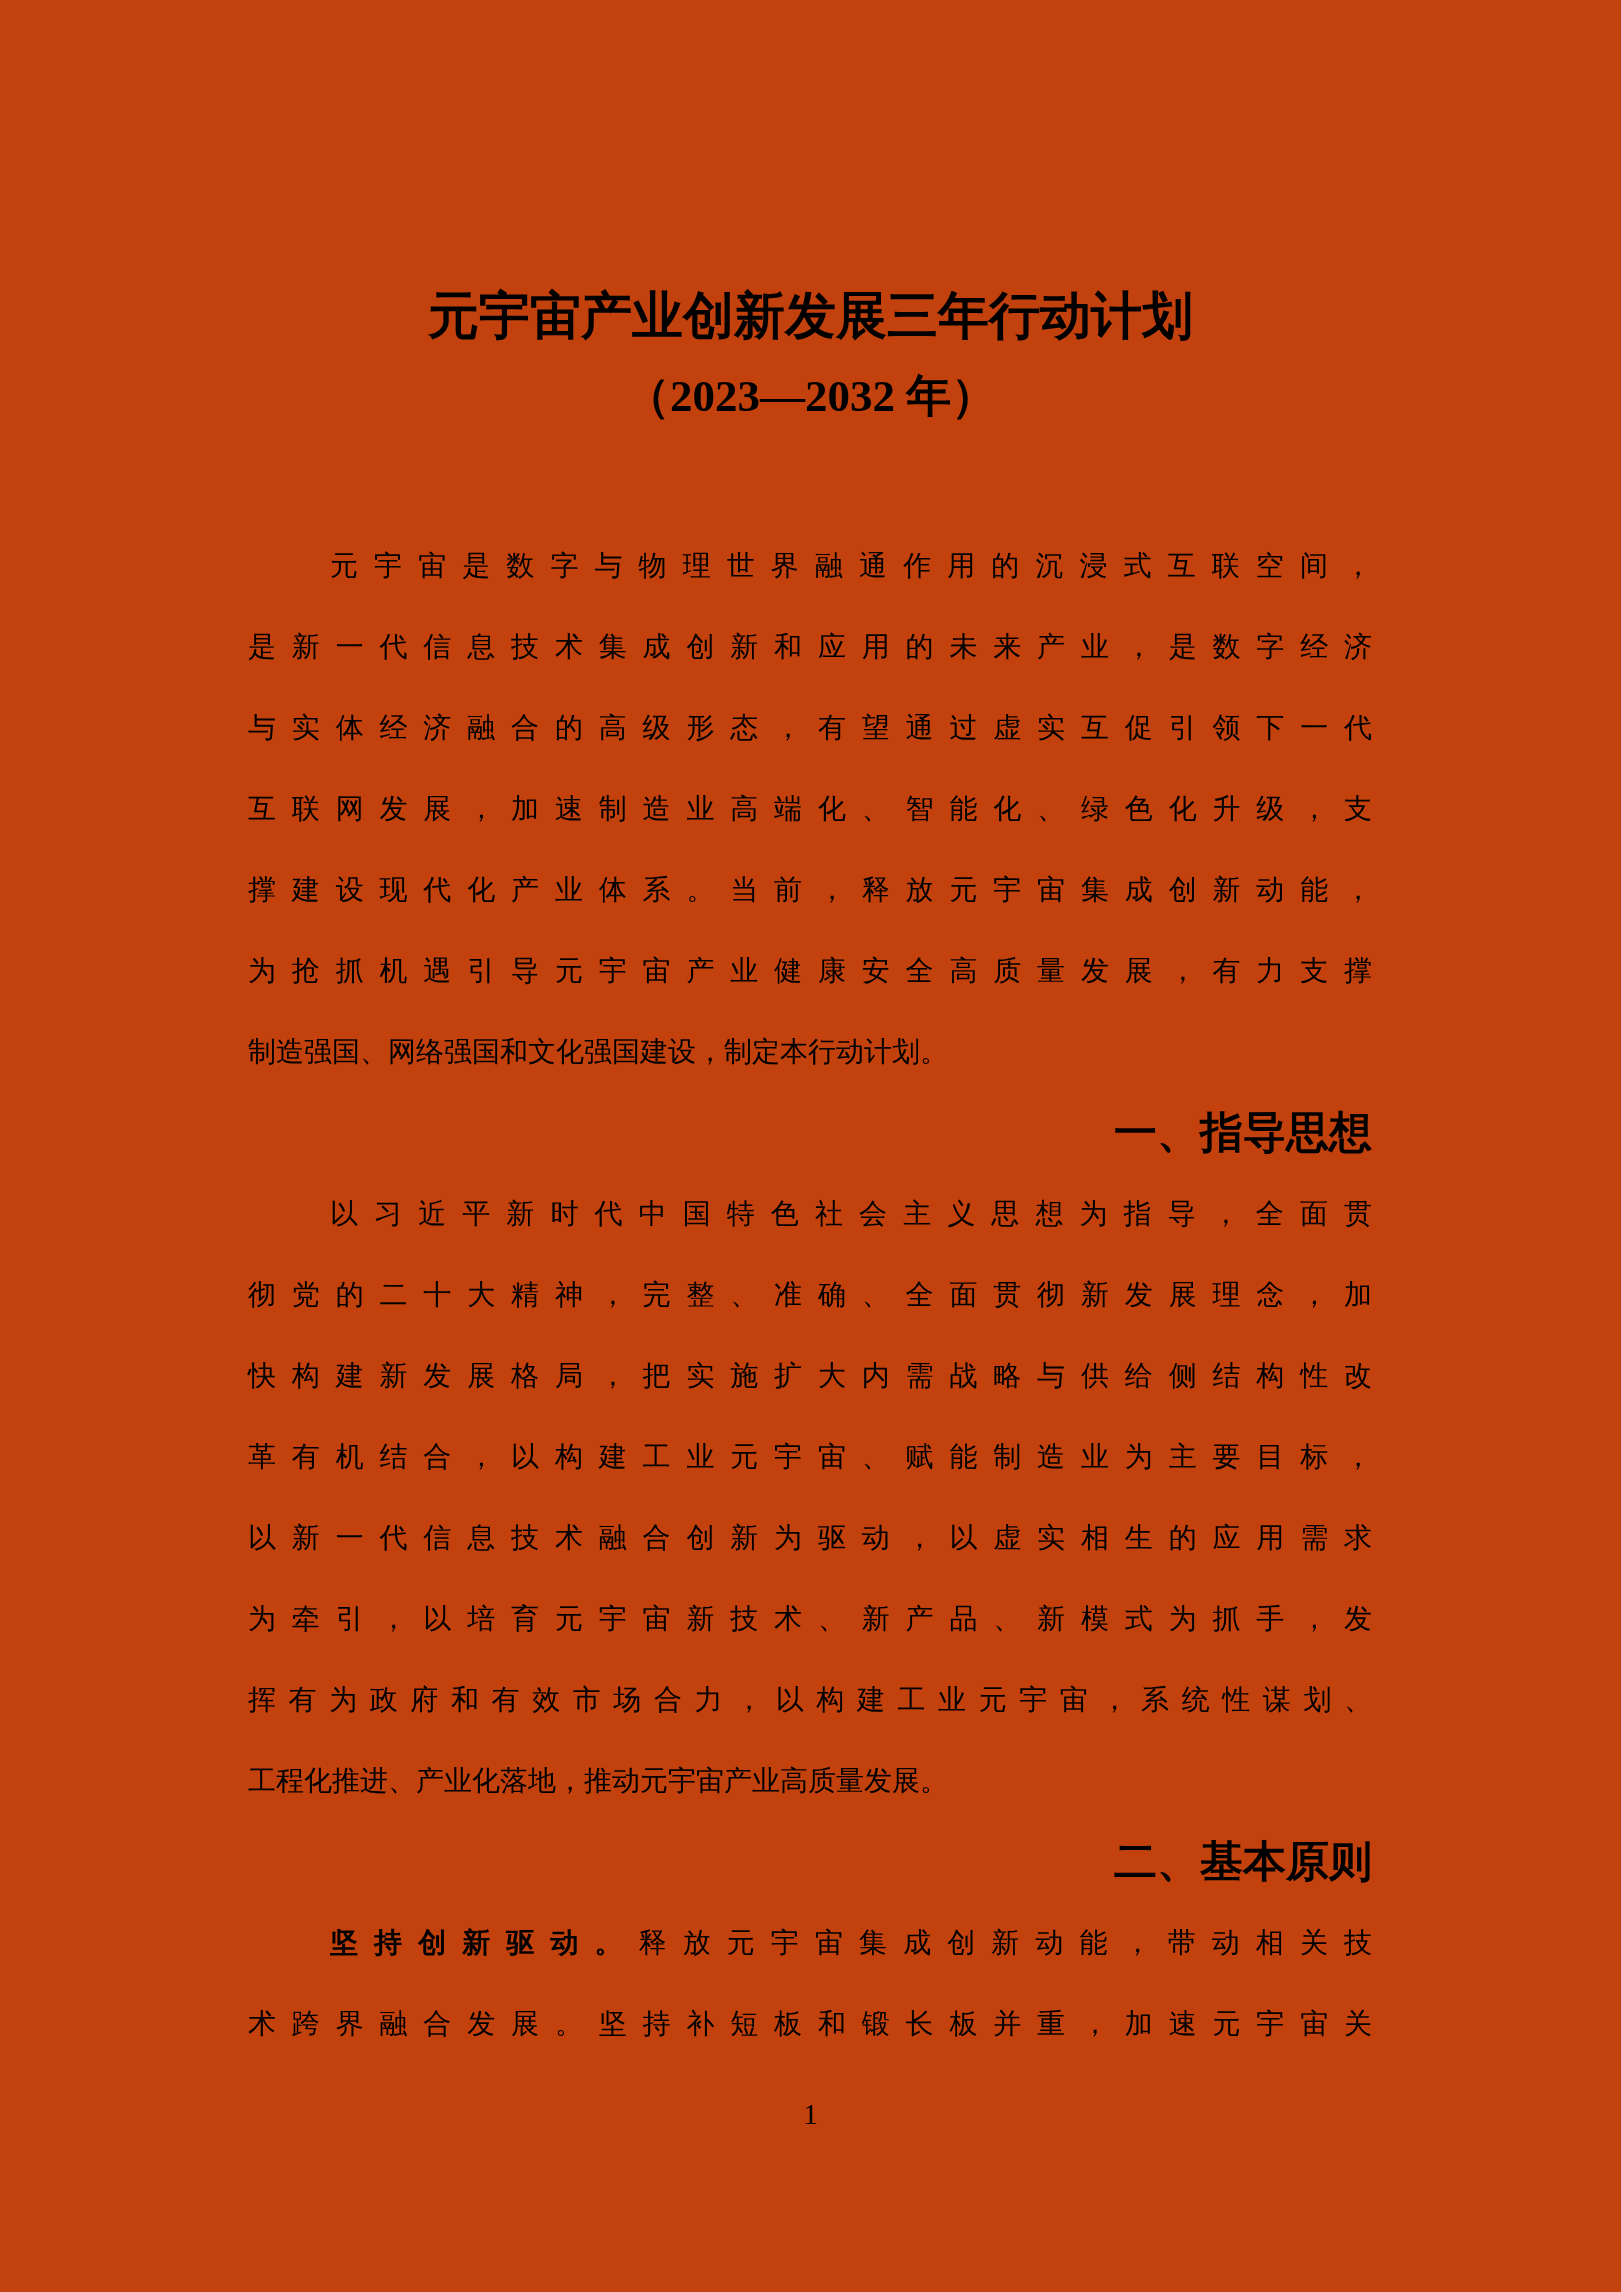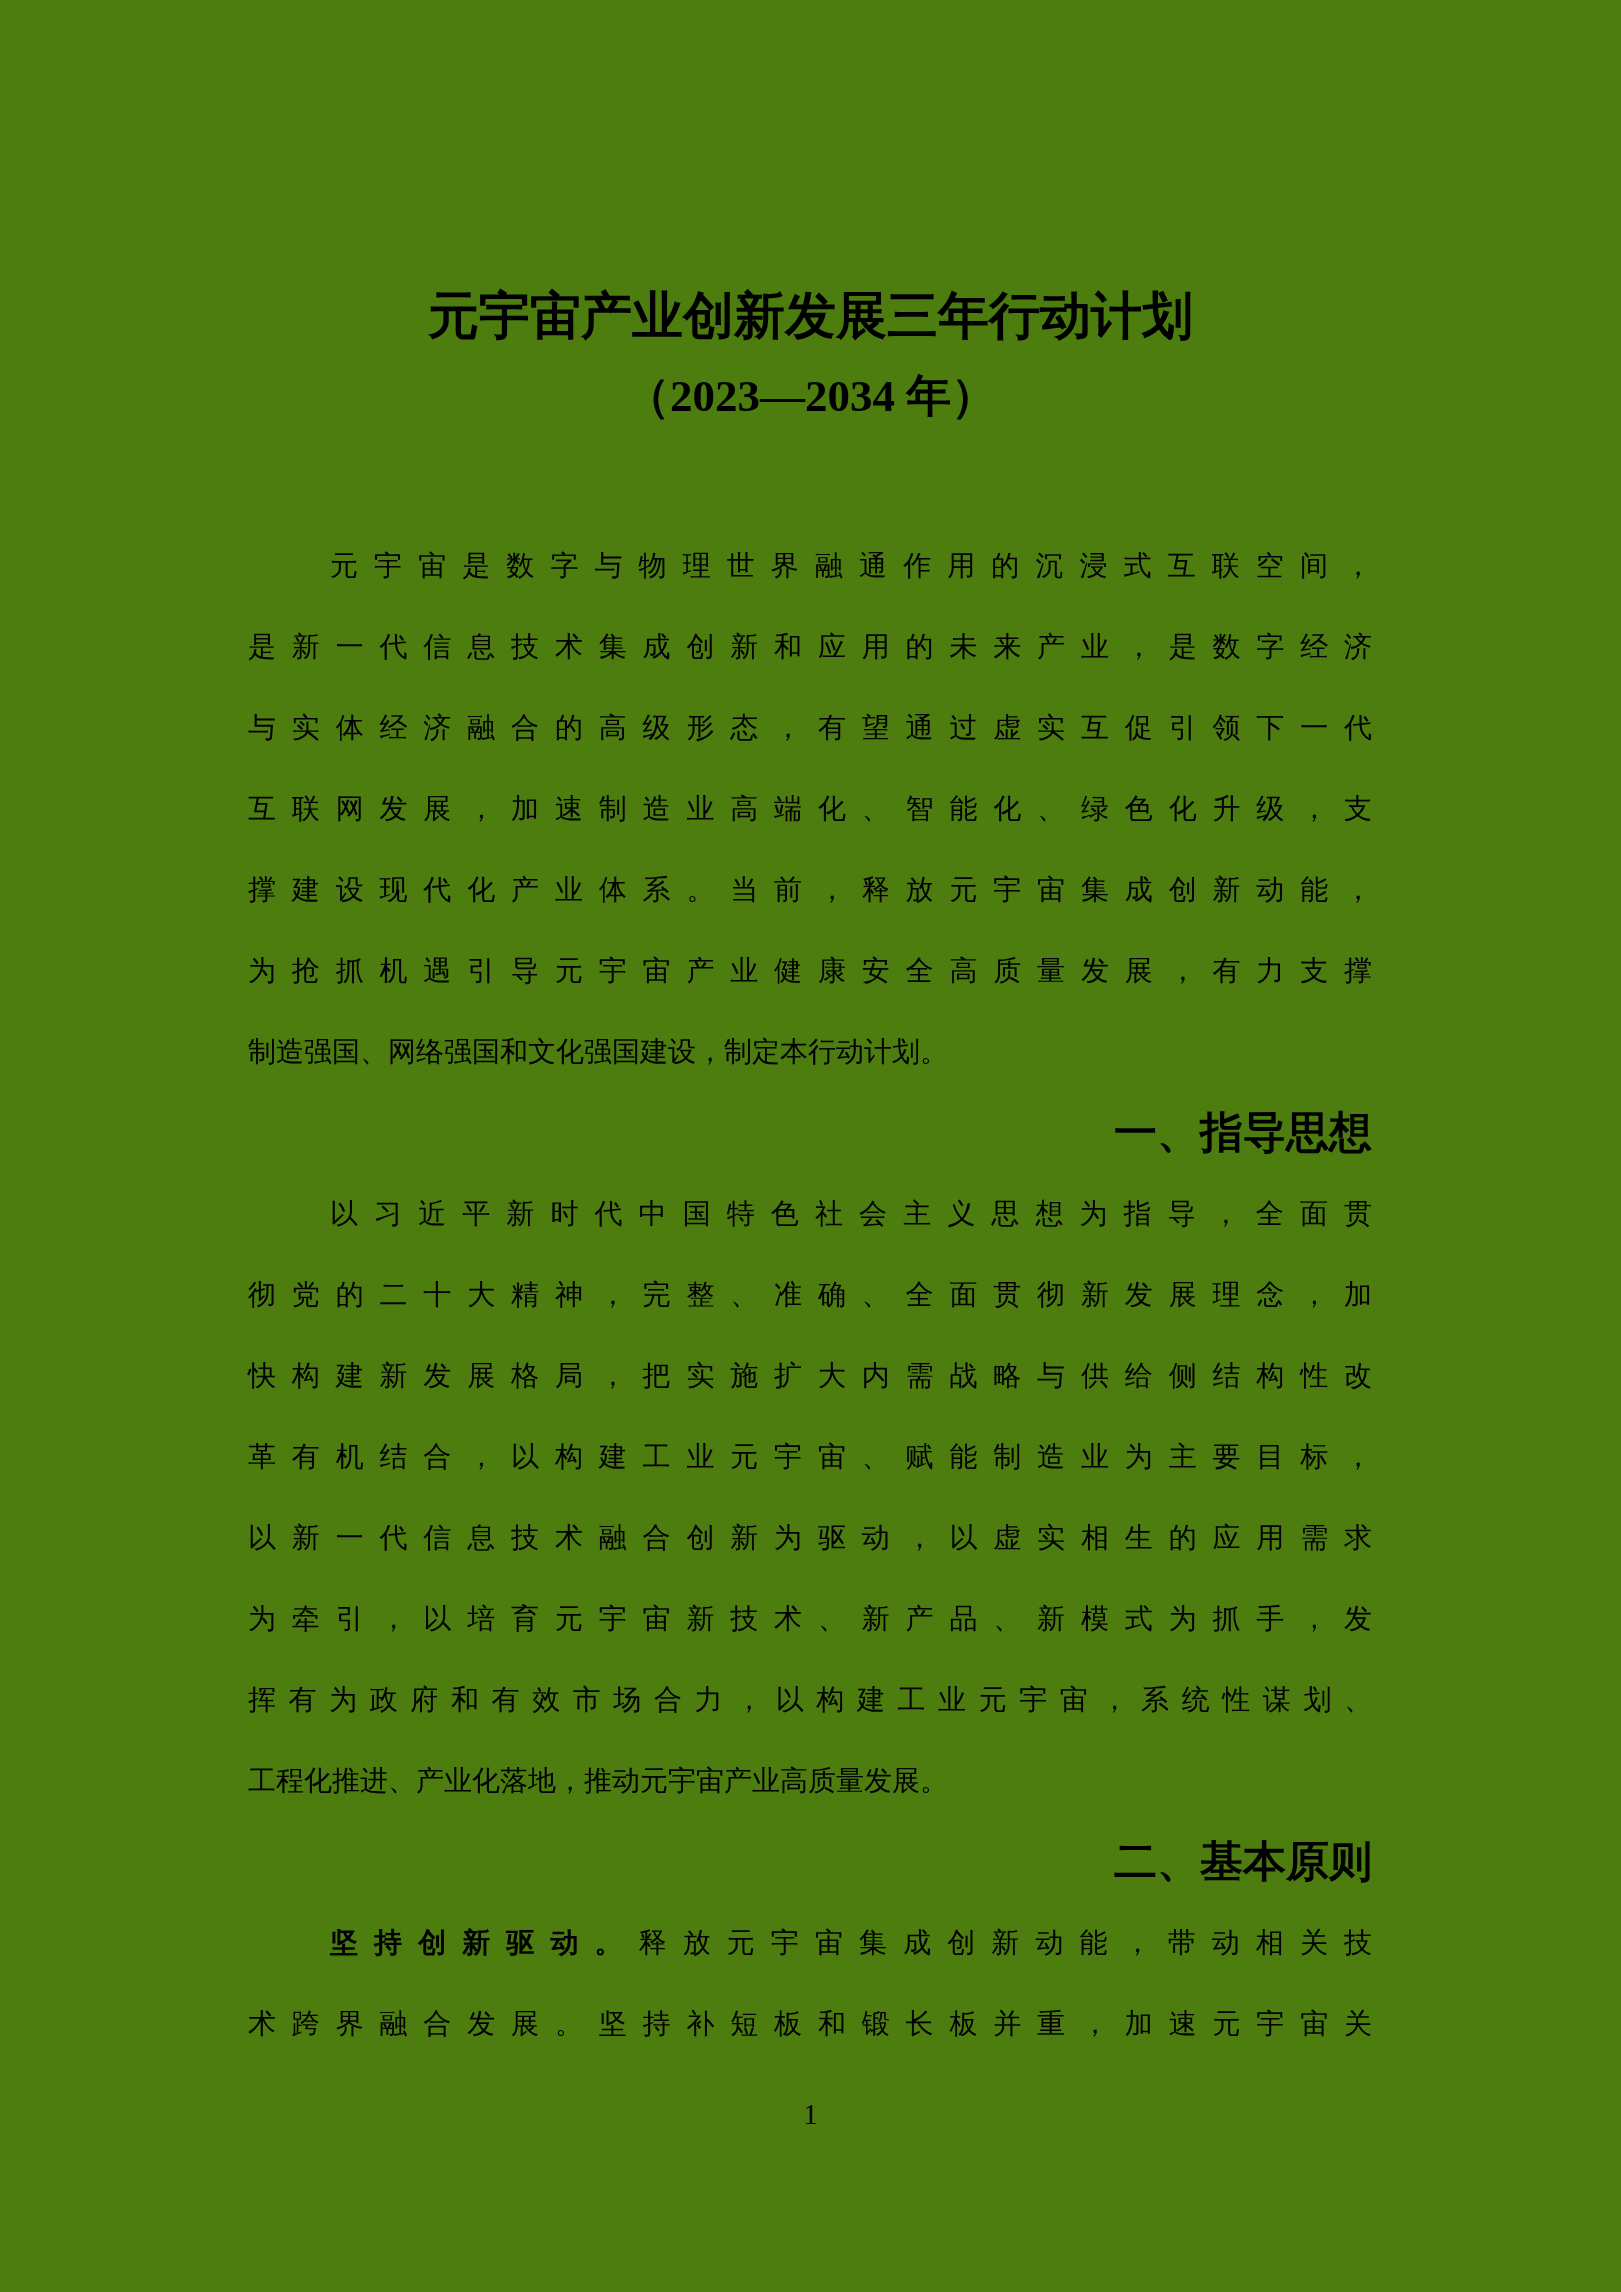--- a/index.html
+++ b/index.html
@@ -4,21 +4,21 @@
 <style>
   html, body {
     margin: 0;
     padding: 0;
     background: #ffffff;
   }
   .page {
     position: relative;
     width: 1621px;
     height: 2293px;
-    background: #4d7c0f;
+    background: #c2410c;
     color: #000000;
     overflow: hidden;
     font-family: "Liberation Serif", serif;
   }
   .doc-title {
     margin: 0;
     padding-top: 276px;
     text-align: center;
     font-family: "Liberation Serif", serif;
     font-weight: 700;
@@ -79,21 +79,21 @@
     font-size: 30px;
     line-height: 35px;
     font-family: "Liberation Serif", serif;
   }
 </style>
 </head>
 <body>
 
 <div class="page">
   <h1 class="doc-title">元宇宙产业创新发展三年行动计划</h1>
-  <div class="doc-subtitle">（2023—2034 年）</div>
+  <div class="doc-subtitle">（2023—2032 年）</div>
 
   <div class="doc-body" id="doc-body">
       <div class="para">
         <div class="line first">元宇宙是数字与物理世界融通作用的沉浸式互联空间，</div>
         <div class="line">是新一代信息技术集成创新和应用的未来产业，是数字经济</div>
         <div class="line">与实体经济融合的高级形态，有望通过虚实互促引领下一代</div>
         <div class="line">互联网发展，加速制造业高端化、智能化、绿色化升级，支</div>
         <div class="line">撑建设现代化产业体系。当前，释放元宇宙集成创新动能，</div>
         <div class="line">为抢抓机遇引导元宇宙产业健康安全高质量发展，有力支撑</div>
         <div class="line last">制造强国、网络强国和文化强国建设，制定本行动计划。</div>

